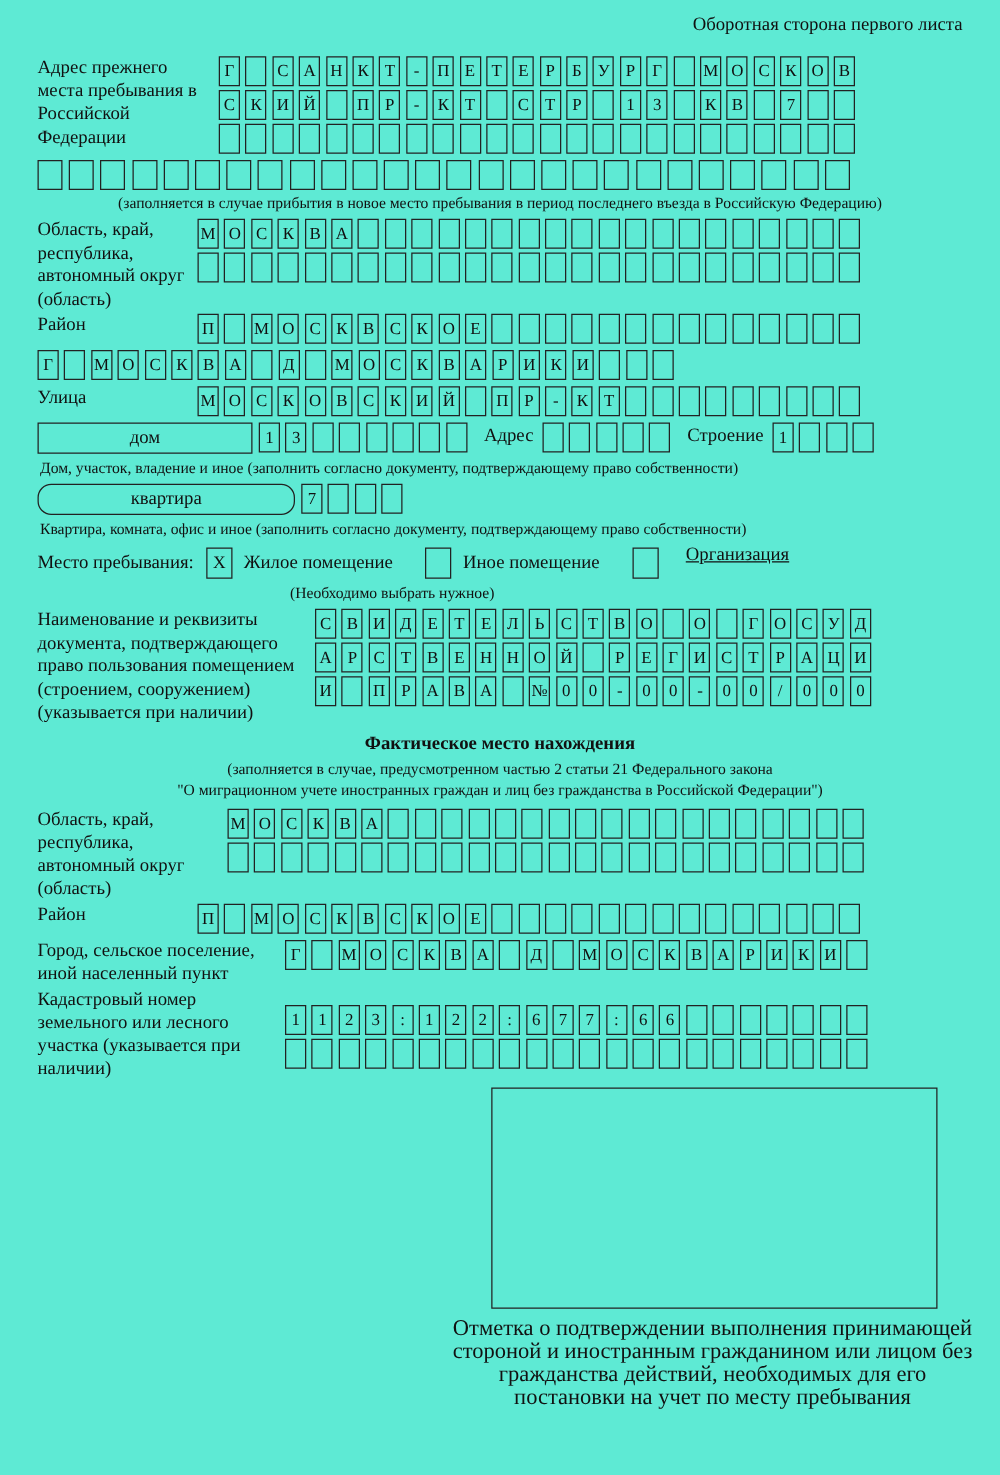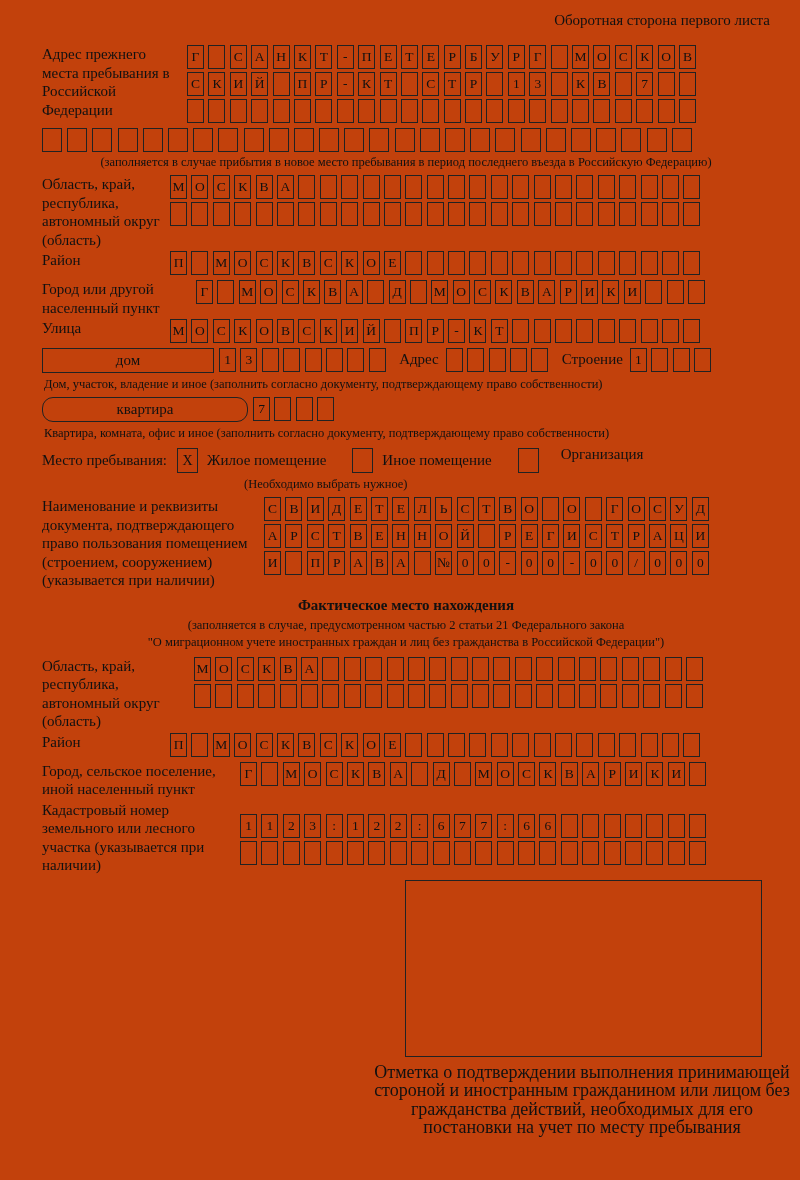--- a/index.html
+++ b/index.html
@@ -1,18 +1,18 @@
 <!DOCTYPE html>
 <html><head>
 <meta charset="utf-8">
 <style>
   html,body{margin:0;padding:0;background:#fff;}
   .page{
     position:relative;width:800px;height:1180px;box-sizing:border-box;
-    padding:12px 30px 0 42px;background:#c2410c;color:#111;
+    padding:12px 30px 0 30px;background:#5eead4;color:#111;
     font-family:"Liberation Serif","DejaVu Serif",serif;overflow:hidden;
   }
   .hdr-note{text-align:right;font-size:15px;margin-bottom:16px;}
   
   .cells{display:flex;margin-bottom:3px;}
   .cell{
     flex:none;box-sizing:border-box;width:17px;height:24px;margin-right:4.4px;
     border:1.6px solid #222;display:inline-flex;align-items:center;justify-content:center;
     font-size:13.5px;line-height:1;
   }
@@ -38,21 +38,21 @@
   .dombox{width:172px;} .kvbox{width:206px;border-radius:11px;}
   .inl{flex:none;font-size:15px;margin:3px 7px 0 9px;}
   
   .stayrow{display:flex;align-items:center;margin:3px 0 2px 0;font-size:15px;}
   .chk{
     flex:none;box-sizing:border-box;width:21px;height:25px;border:1.6px solid #222;
     display:inline-flex;align-items:center;justify-content:center;font-size:14px;
   }
   .stay-lbl{margin-right:10px;}
   .opt-lbl{margin:0 26px 0 9px;}
-  .opt-lbl3{margin:0 0 12px 22px;}
+  .opt-lbl3{margin:0 0 12px 22px;text-decoration:underline;}
   .choose-cap{font-size:12.5px;margin:0 0 5px 202px;}
   .cad-rows{margin-top:13px;}
   
   .stampbox{box-sizing:border-box;width:357px;height:177px;border:1.6px solid #222;margin:5px 0 6px 363px;}
   .stampcap{width:424px;margin-left:328px;text-align:center;font-size:18px;line-height:18.5px;}
 </style>
 </head>
 <body>
 
 <div class="page">
@@ -260,21 +260,20 @@
           <span class="cell"></span>
           <span class="cell"></span>
           <span class="cell"></span>
           <span class="cell"></span>
           <span class="cell"></span>
         </div>
     </div>
   </div>
 
   <div class="field">
-    <div class="flabel w154">Город или другой населенный пункт</div>
     <div class="fcells">
       <div class="cells">
           <span class="cell">Г</span>
           <span class="cell"></span>
           <span class="cell">М</span>
           <span class="cell">О</span>
           <span class="cell">С</span>
           <span class="cell">К</span>
           <span class="cell">В</span>
           <span class="cell">А</span>

